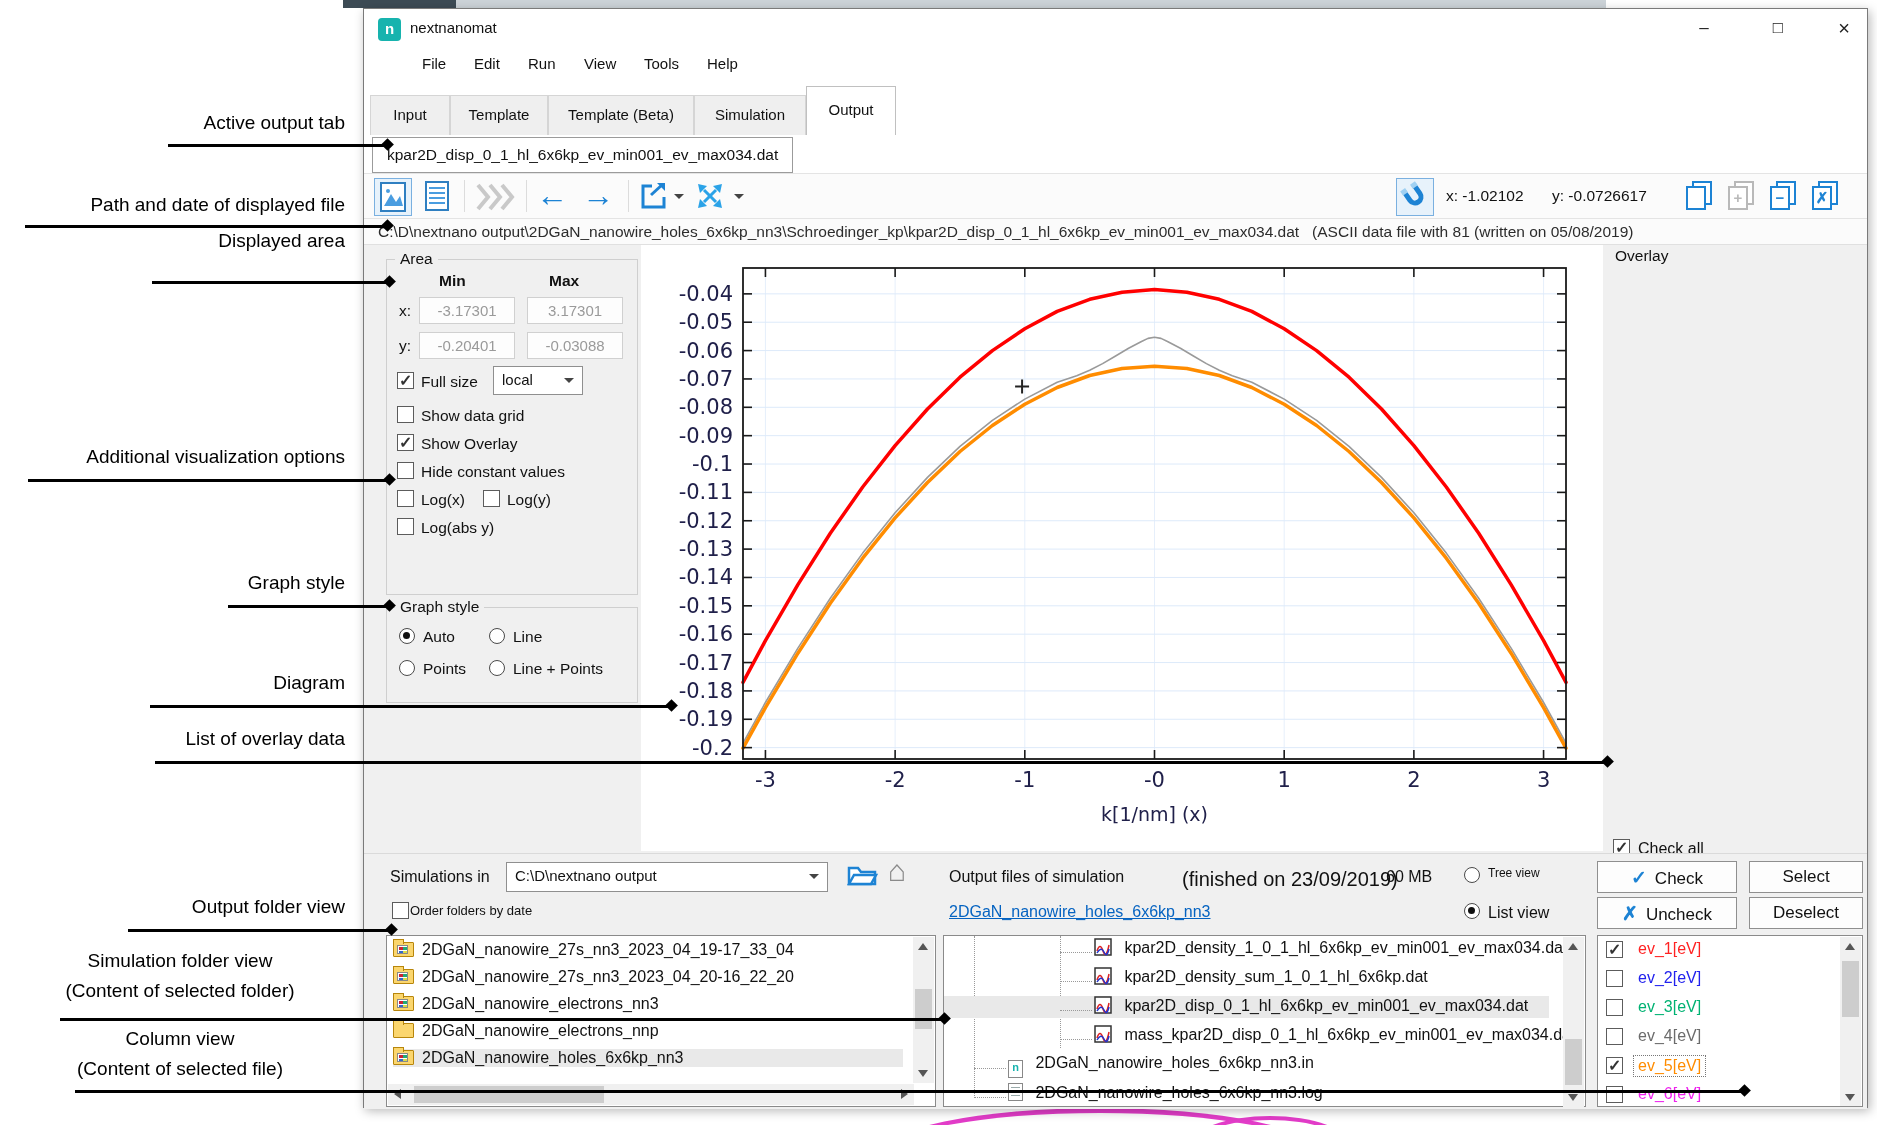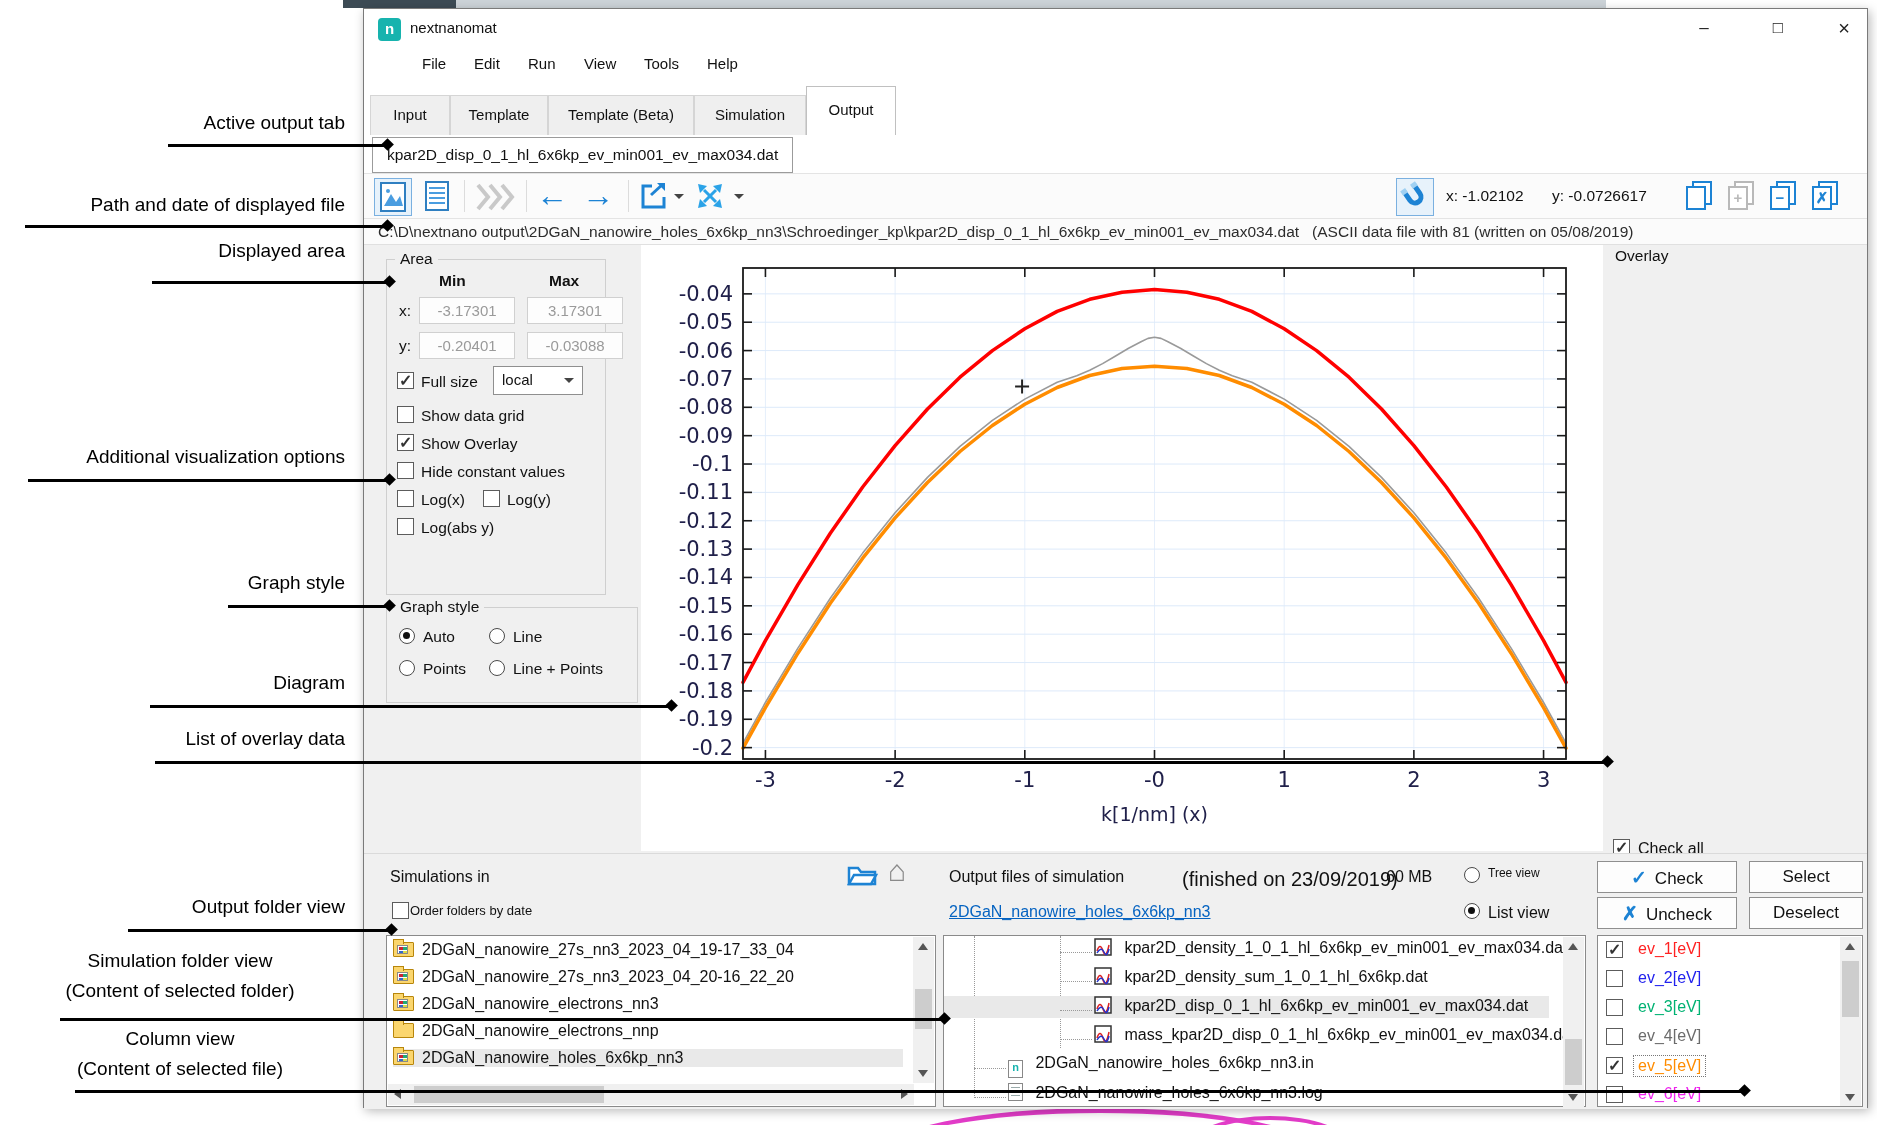--- a/index.html
+++ b/index.html
@@ -125,21 +125,21 @@
 </head>
 <body>
 
 <div class="a bg-top-dark"></div>
 <div class="a bg-top-gray"></div>
 <div class="a bg-pink-arc"></div>
 <div class="a bg-pink-arc2"></div>
 
 <div class="a anno" style="top:112px">Active output tab</div>
 <div class="a anno" style="top:194px">Path and date of displayed file</div>
-<div class="a anno" style="top:240px">Displayed area</div>
+<div class="a anno" style="top:230px">Displayed area</div>
 <div class="a anno" style="top:446px">Additional visualization options</div>
 <div class="a anno" style="top:572px">Graph style</div>
 <div class="a anno" style="top:672px">Diagram</div>
 <div class="a anno" style="top:728px">List of overlay data</div>
 <div class="a anno" style="top:896px">Output folder view</div>
 <div class="a anno ctr" style="top:950px">Simulation folder view</div>
 <div class="a anno ctr" style="top:980px">(Content of selected folder)</div>
 <div class="a anno ctr" style="top:1028px">Column view</div>
 <div class="a anno ctr" style="top:1058px">(Content of selected file)</div>
 
@@ -270,21 +270,21 @@
 
   <div class="a pathrow">
     <span class="a pathtext">
       <span>C:\D\nextnano output\2DGaN_nanowire_holes_6x6kp_nn3\Schroedinger_kp\kpar2D_disp_0_1_hl_6x6kp_ev_min001_ev_max034.dat</span>&nbsp;&nbsp;
       <span>(ASCII data file with 81  (written on 05/08/2019)</span>
     </span>
   </div>
 
   <div class="a content">
 
-    <div class="a gbox" style="left:22px; top:14px; width:220px; height:336px">
+    <div class="a gbox" style="left:22px; top:14px; width:252px; height:336px">
       <span class="gbox-label">Area</span>
       <span class="a lbl" style="left:52px; top:12px; font-weight:bold">Min</span>
       <span class="a lbl" style="left:162px; top:12px; font-weight:bold">Max</span>
 
       <span class="a lbl" style="left:12px; top:42px">x:</span>
       <span class="a field" style="left:32px; top:37px; width:96px">-3.17301</span>
       <span class="a field" style="left:140px; top:37px; width:96px">3.17301</span>
 
       <span class="a lbl" style="left:12px; top:77px">y:</span>
       <span class="a field" style="left:32px; top:72px; width:96px">-0.20401</span>
@@ -435,20 +435,24 @@
         </svg>
     </div>
 
     <span class="a" style="left:1251px; top:2px; font-size:15.5px">Overlay</span>
     <span class="a chk on" style="left:1249px; top:594px"></span>
     <span class="a lbl" style="left:1274px; top:595px; font-size:16px">Check all</span>
   </div>
 
   <div class="a bottom">
     <span class="a" style="left:26px; top:14px; font-size:16px">Simulations in</span>
+    <span class="a combo" style="left:142px; top:8px; width:322px; height:30px">
+      <span>C:\D\nextnano output</span>
+      <span class="caret dd"></span>
+    </span>
     <span class="a" style="left:482px; top:6px">
       <svg width="32" height="28">
         <path d="M3,8 h9 l3,4 h14 v12 H3 z" fill="#fff" stroke="#1d83d4" stroke-width="2.5"></path>
         <path d="M3,24 l5,-9 h22 l-5,9 z" fill="#fff" stroke="#1d83d4" stroke-width="2.5"></path>
       </svg>
     </span>
     <span class="a" style="left:524px; top:0; font-size:30px; color:#8a8a8a">⌂</span>
 
     <span class="a" style="left:585px; top:14px; font-size:16px">Output files of simulation</span>
     <span class="a" style="left:818px; top:14px; font-size:20px">(finished on 23/09/2019)</span>

